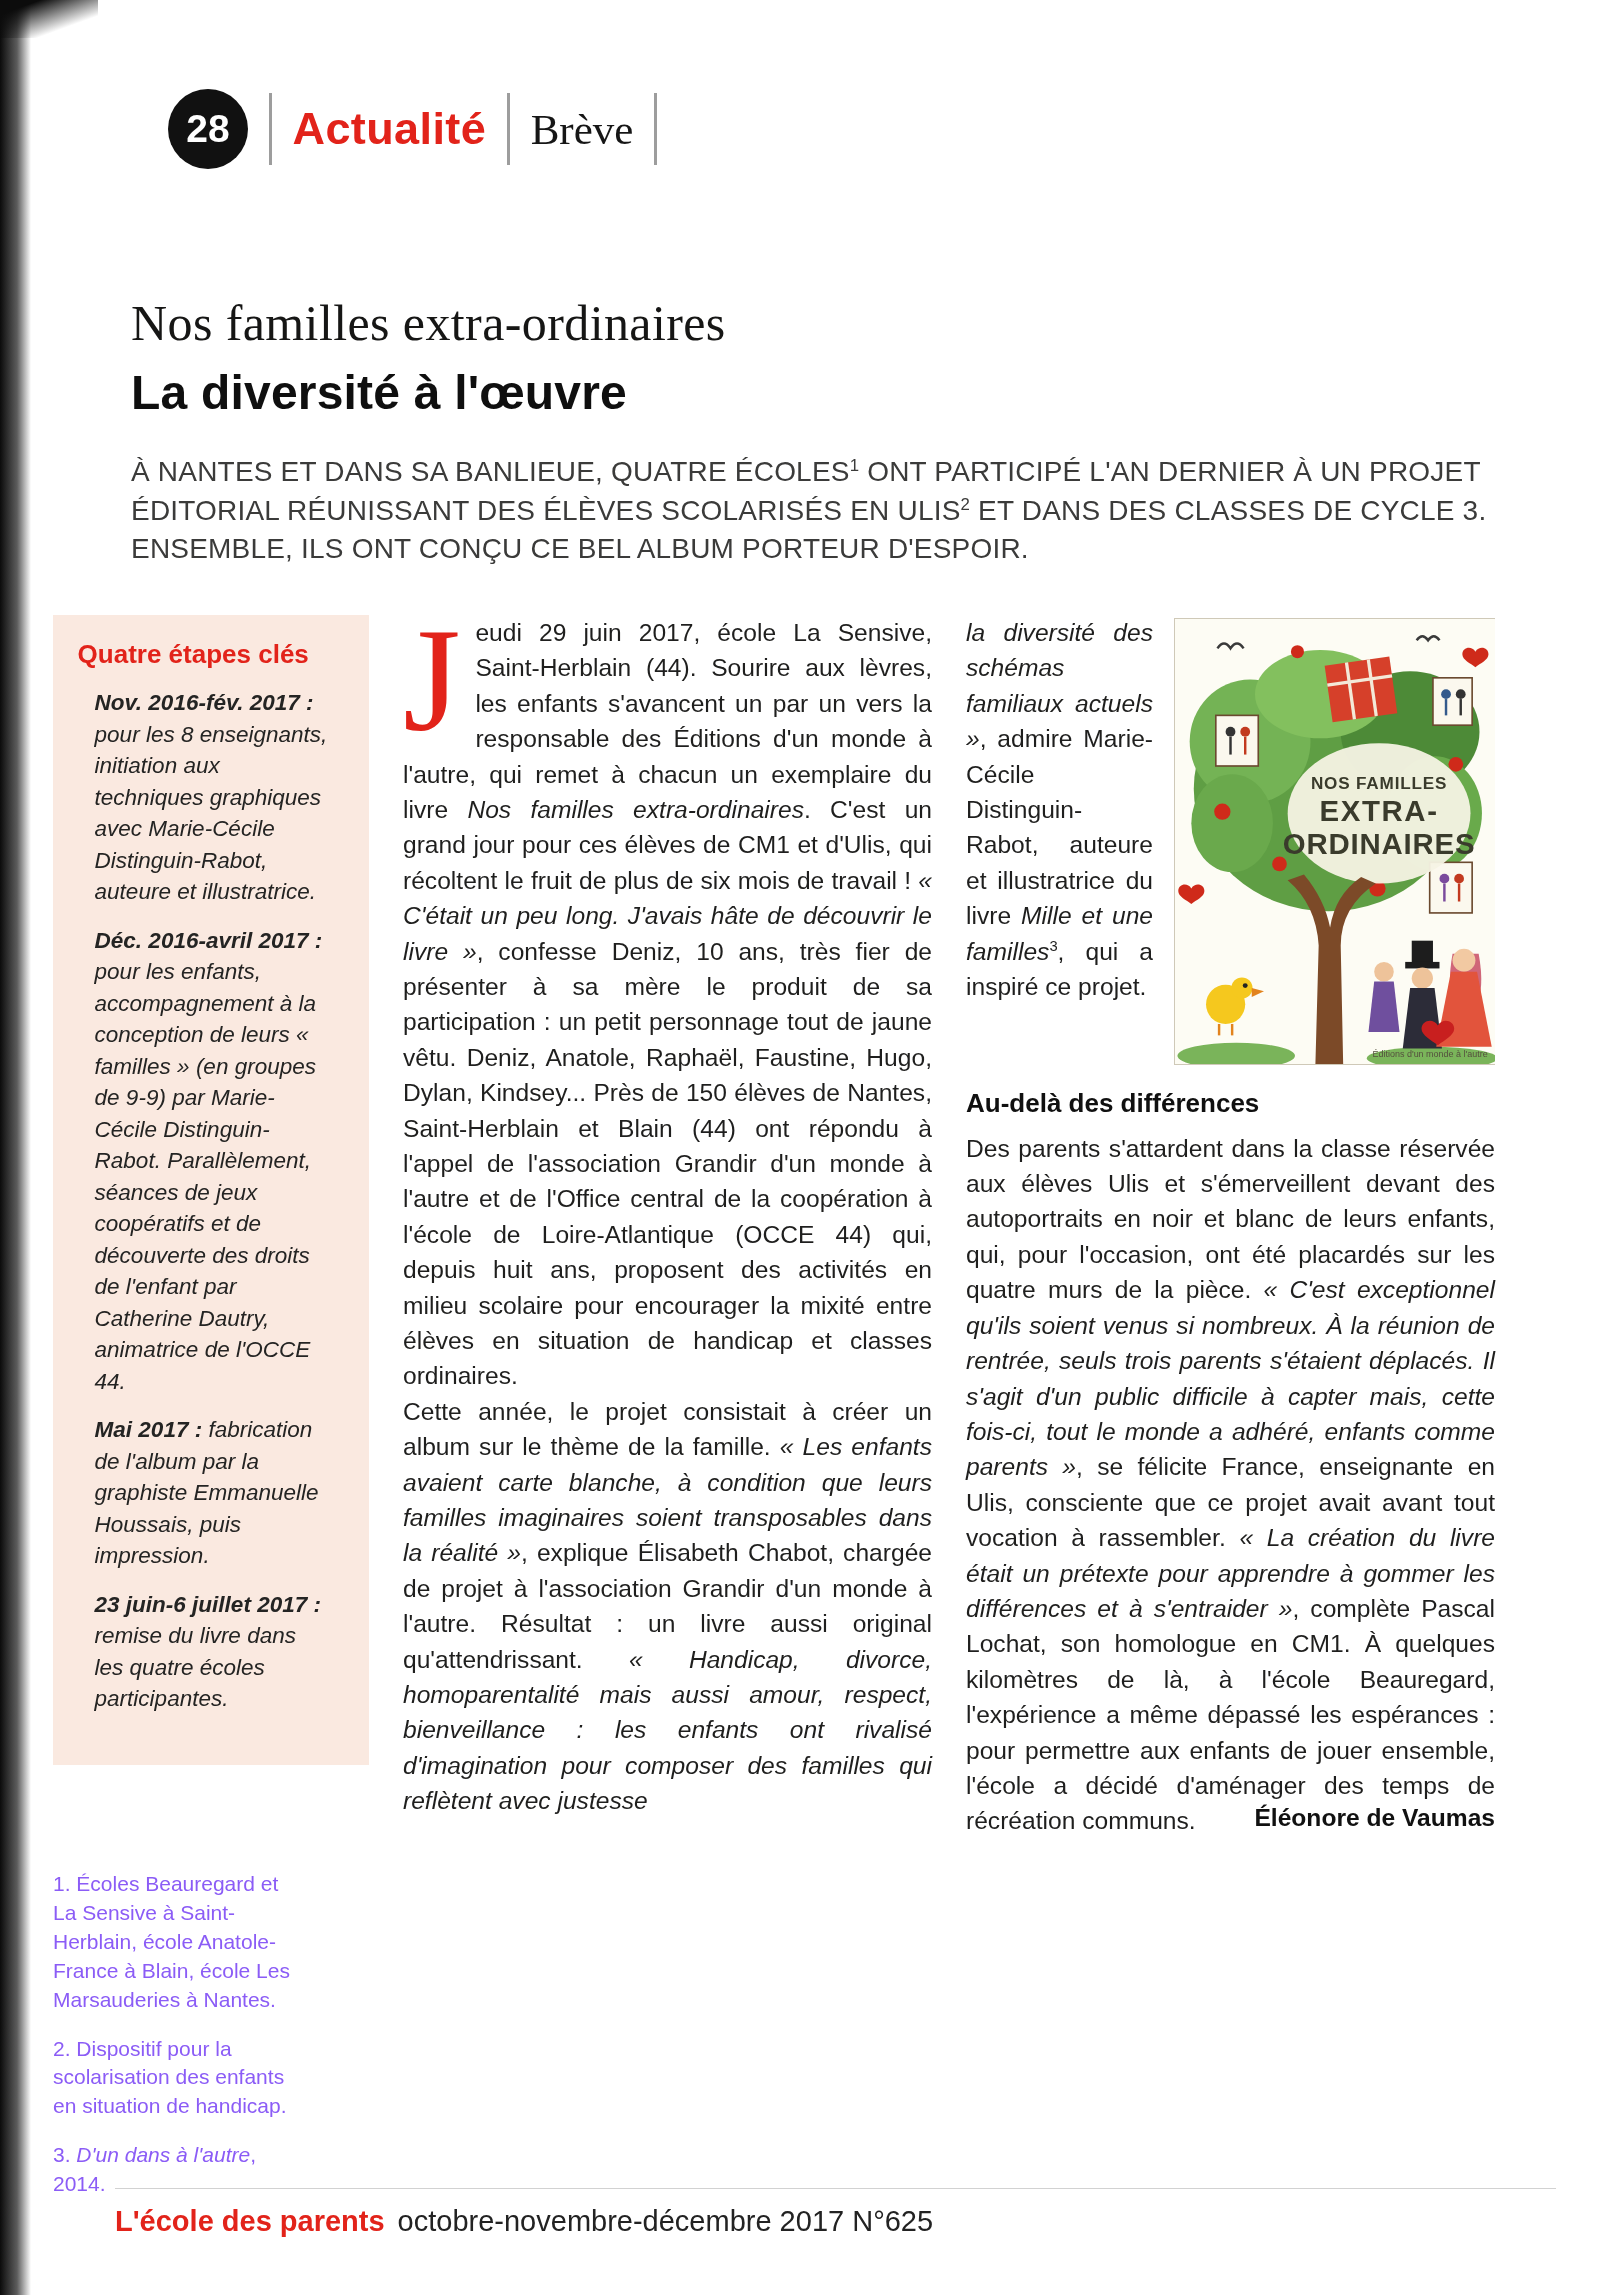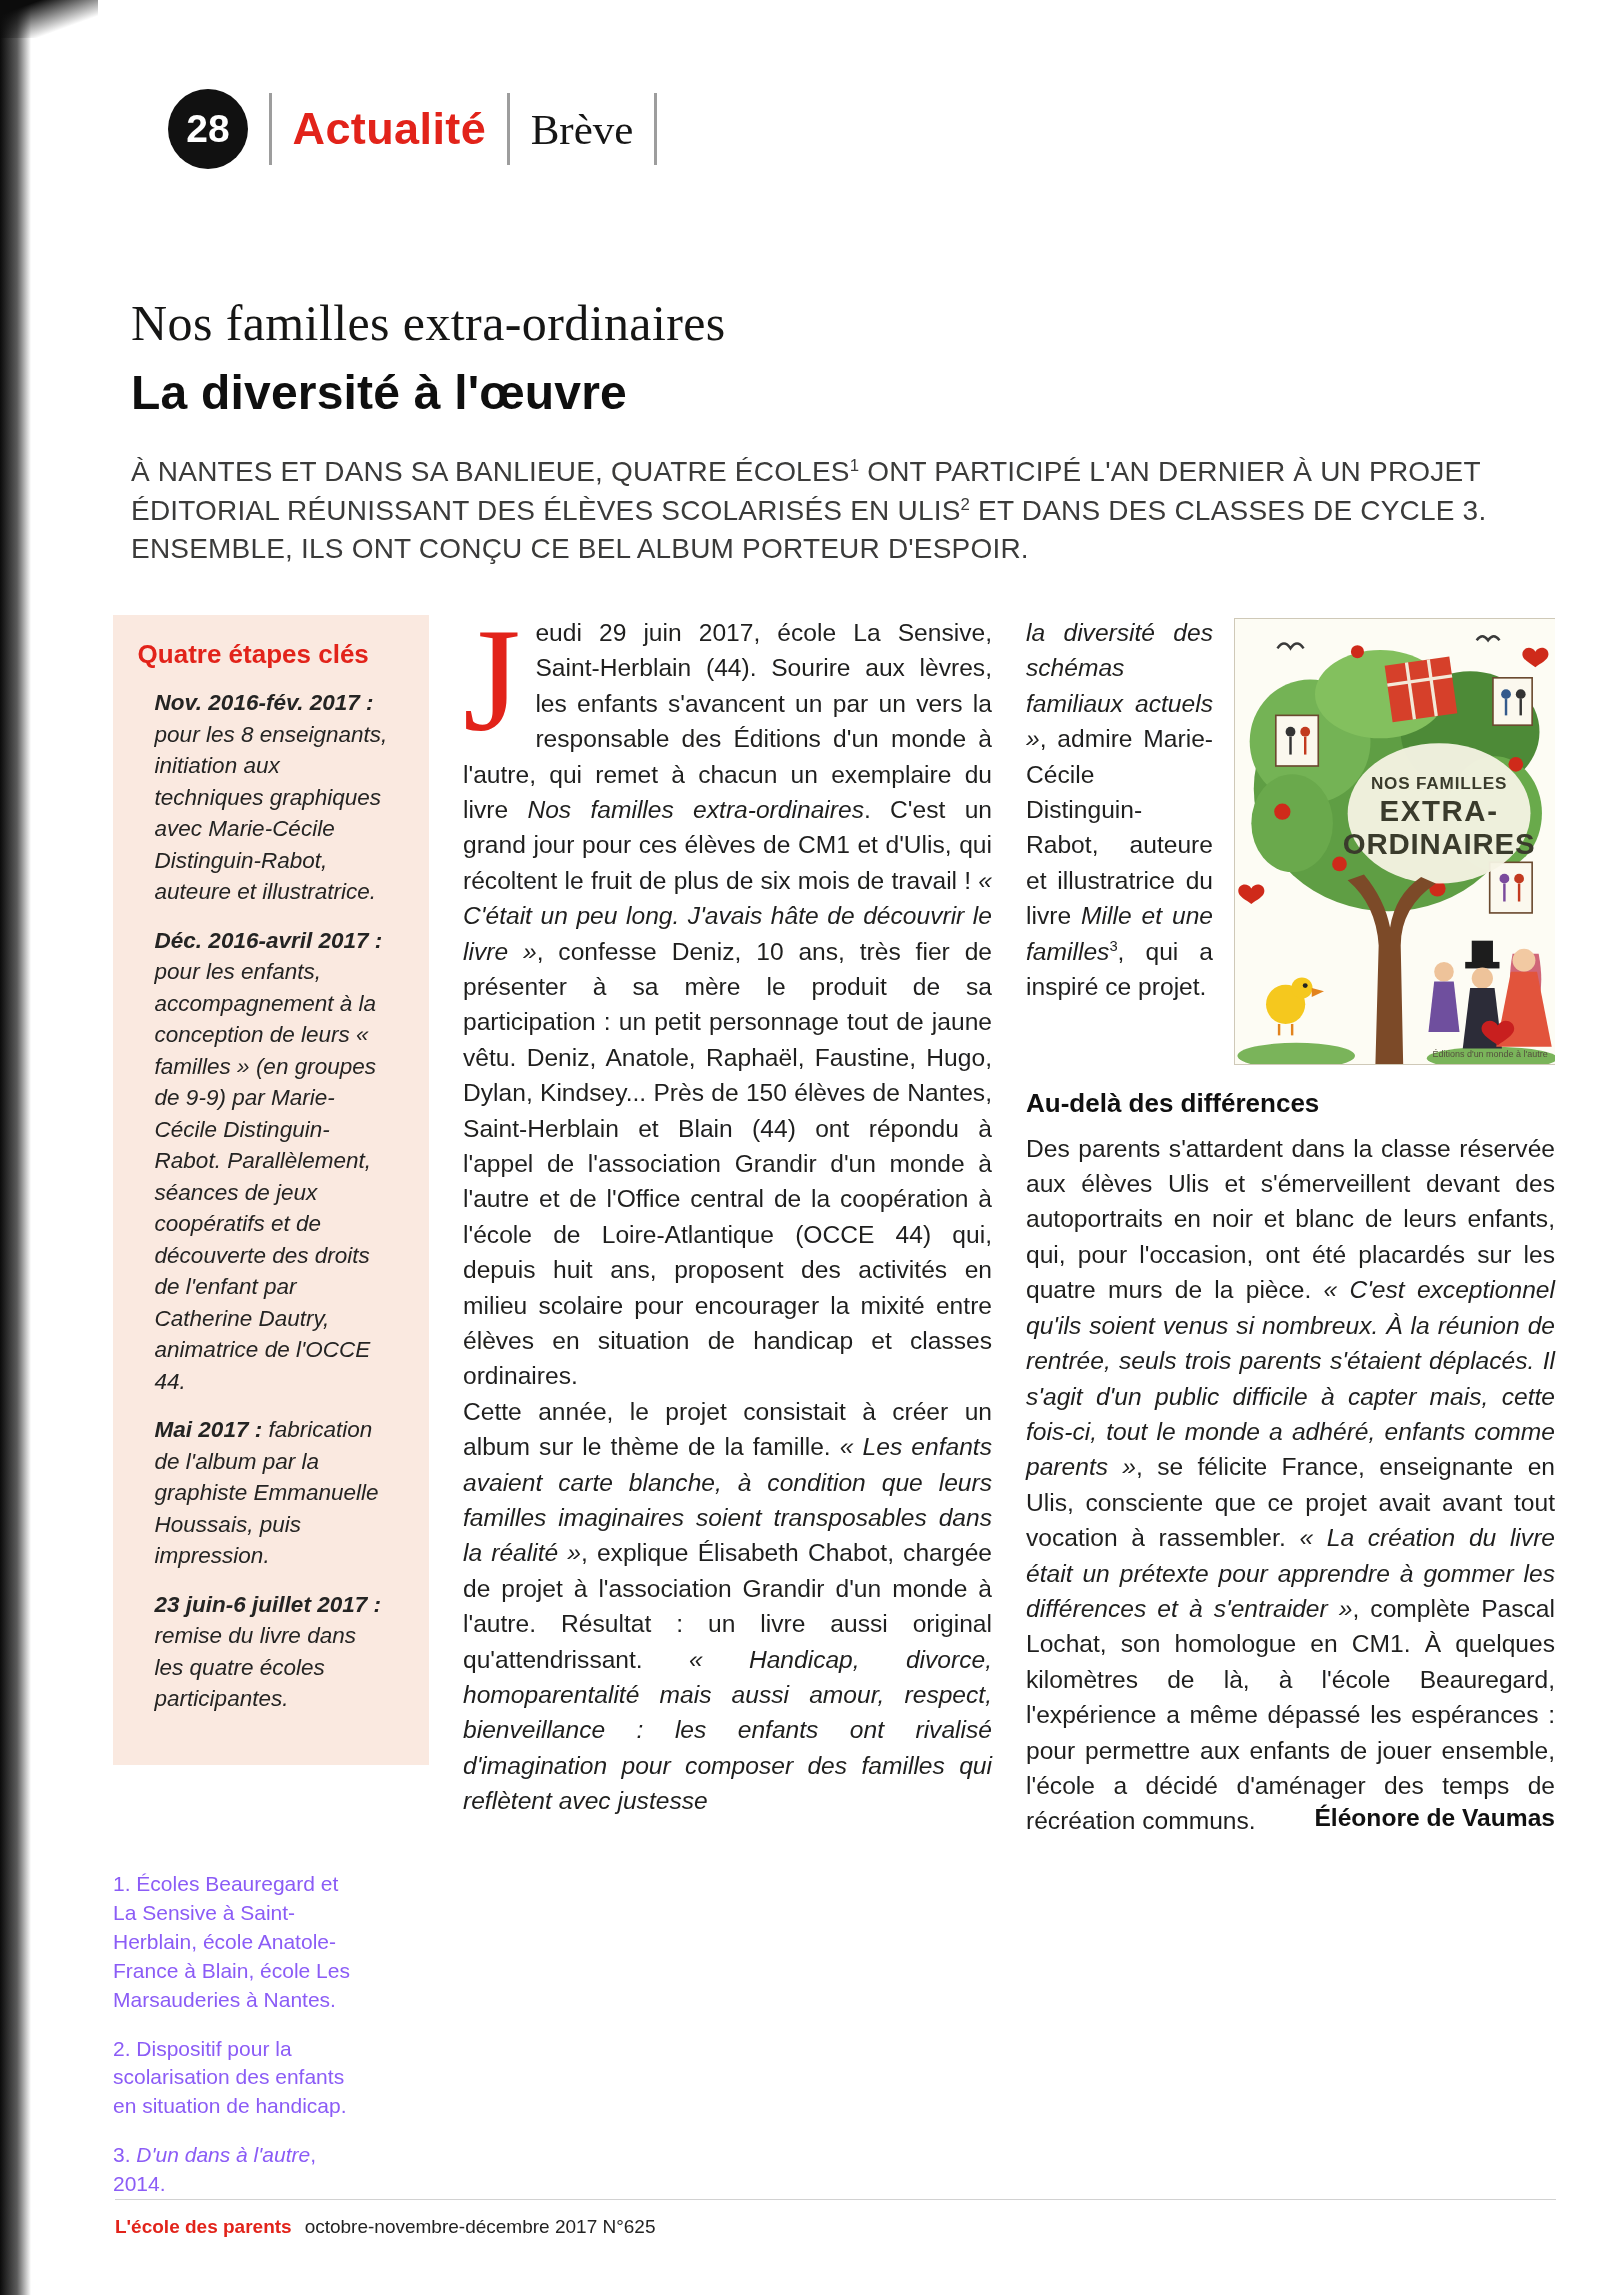--- a/index.html
+++ b/index.html
@@ -43,21 +43,21 @@
     font-family:"Liberation Serif",serif;font-weight:400;
     font-size:50px;color:#161615;margin:125px 0 0 0;letter-spacing:0.4px;
   }
   .title{font-size:48px;font-weight:800;color:#0f0f0f;margin:13px 0 0 0;letter-spacing:0.2px;}
   .standfirst{
     font-size:28px;line-height:1.38;color:#3b3b3a;margin:33px 0 0 0;
     letter-spacing:0.2px;max-width:1377px;
   }
 
   
-  .columns{display:flex;gap:34px;padding:0 57px 0 113px;margin-top:46px;}
+  .columns{display:flex;gap:34px;padding:0 57px 0 53px;margin-top:46px;}
   .col-left{width:316px;flex:none;}
   .col-mid{width:529px;flex:none;}
   .col-right{width:529px;flex:none;}
 
   
   .keybox{background:var(--sidebar_bg);padding:24.6px 24.6px 33px 24.6px;}
   .keybox-title{color:var(--accent_red);font-size:26px;font-weight:700;margin:0 0 13px 0;}
   .keybox-entry{margin:17px;font-size:22.5px;line-height:1.4;color:#242423;}
   .footnotes{margin-top:105px;width:246px;}
   .footnote{font-size:21px;line-height:1.38;margin:0 0 19.7px 0;color:#8b5cf6;}
@@ -80,21 +80,21 @@
   }
   .cover svg{display:block;}
 
   .subhead{clear:both;font-size:26px;font-weight:700;color:#101010;margin:19.7px 0 11.5px 0;}
   .byline{text-align:right;font-weight:700;font-size:24.6px;color:#111;margin-top:-35px;}
 
   
   .footer{
     position:absolute;left:115px;right:57px;bottom:57px;
     border-top:0.8px solid #d2d2d2;padding-top:16.4px;
-    font-size:19px;color:#222;
+    font-size:29px;color:#222;
   }
   .footer-mag{color:var(--accent_red);font-weight:700;margin-right:13px;}
 </style>
 </head>
 <body>
 
 <div class="page">
   <div class="scan-edge"></div>
   <div class="scan-corner"></div>
 

